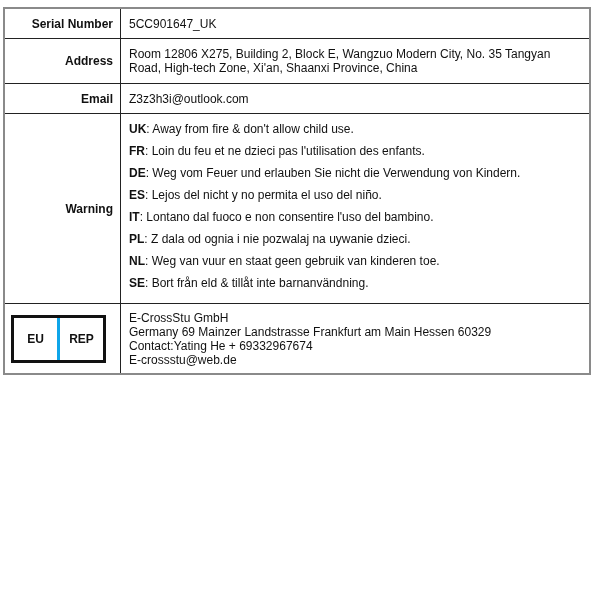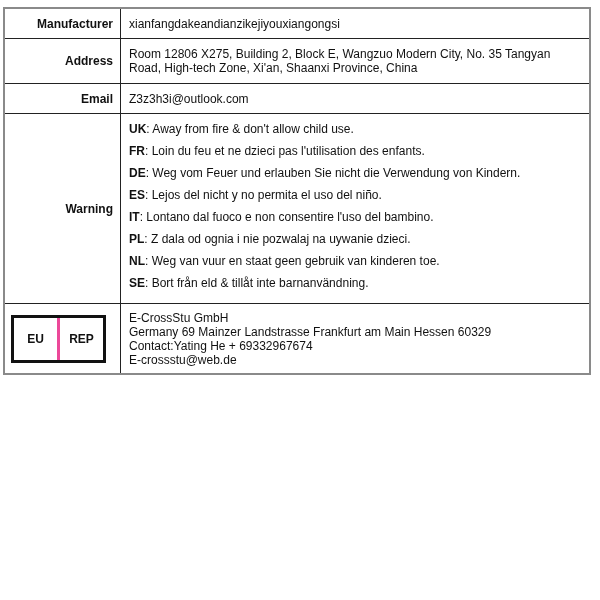--- a/index.html
+++ b/index.html
@@ -24,32 +24,32 @@
     .warn-line:last-child { margin-bottom: 4px; }
     .warn-line b { font-weight: bold; }
     .eurep-box {
       display: flex; width: 95px; height: 48px; margin-left: 6px;
       border: 3px solid #111; box-sizing: border-box;
     }
     .eurep-box span {
       flex: 1; display: flex; align-items: center; justify-content: center;
       font-weight: bold; font-size: 12px;
     }
-    .eurep-box span.eu { border-right: 3px solid #ec4899; }
+    .eurep-box span.eu { border-right: 3px solid #0ea5e9; }
     td.eurep-key { text-align: left; padding-right: 0; padding-left: 0; }
     .addr-line { line-height: 13px; }
   </style>
 </head>
 <body>
 
 <table class="label-table">
   <tbody>
-  <tr class="r30">
-    <td class="key">Manufacturer</td>
-    <td class="val">xianfangdakeandianzikejiyouxiangongsi</td>
+      <tr class="r30">
+    <td class="key">Serial Number</td>
+    <td class="val">5CC901647_UK</td>
   </tr>
   <tr class="r45">
     <td class="key">Address</td>
     <td class="val addr-line">Room 12806 X275, Building 2, Block E, Wangzuo Modern City, No. 35 Tangyan Road, High-tech Zone, Xi'an, Shaanxi Province, China</td>
   </tr>
   <tr class="r30">
     <td class="key">Email</td>
     <td class="val">Z3z3h3i@outlook.com</td>
   </tr>
   <tr class="warn">

